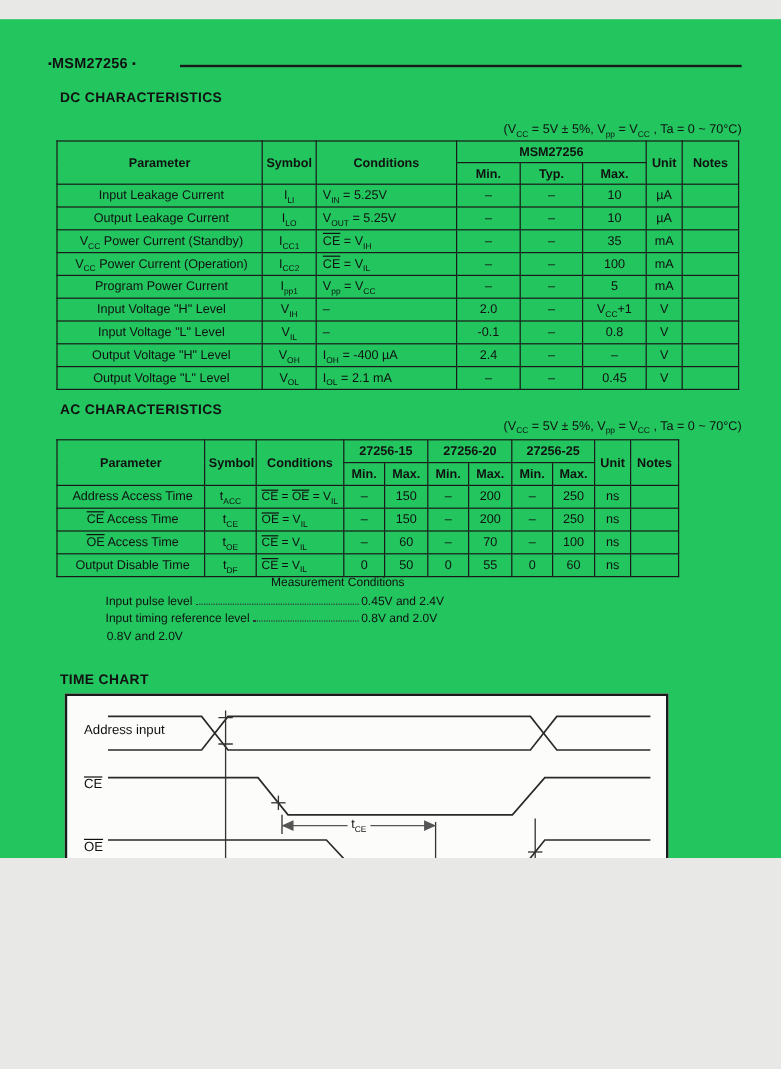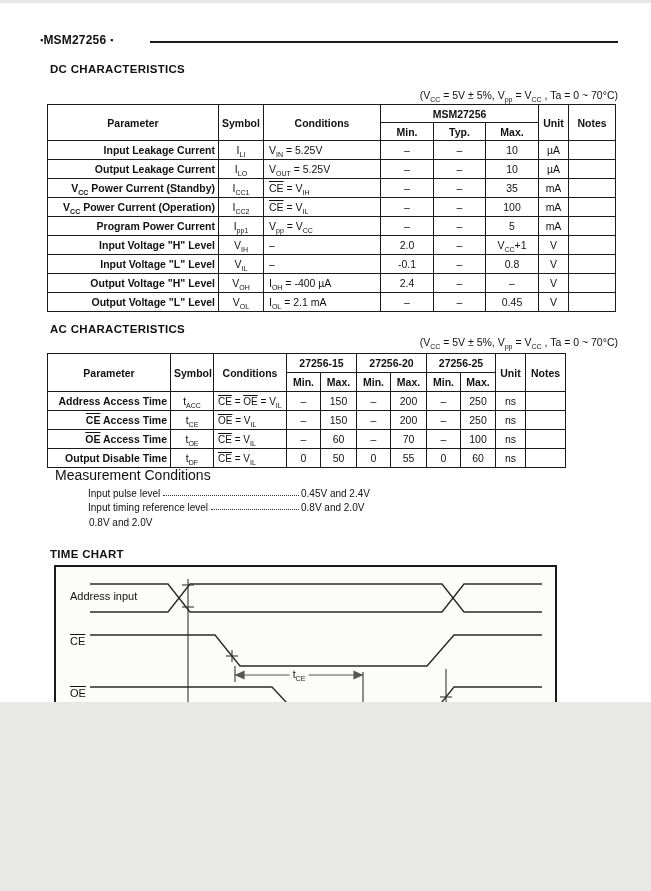--- a/index.html
+++ b/index.html
@@ -1,18 +1,18 @@
 <!DOCTYPE html>
 <html><head>
 <meta charset="utf-8">
 <style>
   html,body { margin:0; padding:0; background:#e8e8e6; }
   .page {
-    position:relative; width:651px; height:699px; margin:3px auto;
-    background:#ffffff; color:#111;
+    position:relative; width:651px; height:699px; margin:16px auto;
+    background:#22c55e; color:#111;
     font-family:"Liberation Sans", sans-serif;
     overflow:hidden;
   }
   .abs { position:absolute; }
   sub { font-size:7px; line-height:0; }
   .ol { text-decoration:overline; }
 
   
   .doc-header { top:30px; left:40px; font-size:12px; font-weight:bold; letter-spacing:0.2px; }
   .doc-header .sq { font-size:9px; vertical-align:1px; }
@@ -21,28 +21,28 @@
   .sec-title { font-size:11.5px; font-weight:bold; letter-spacing:0.3px; }
   .cond-line { font-size:10.5px; text-align:right; width:571px; left:47px; }
 
   
   table.ds { border-collapse:collapse; table-layout:fixed; font-size:10.5px; }
   table.ds th, table.ds td {
     border:1.4px solid #1a1a1a; padding:0 3px; text-align:center;
     overflow:hidden; white-space:nowrap; height:18px; font-weight:normal;
   }
   table.ds th { font-weight:bold; }
-  table.ds td.l { text-align:right; padding-left:6px;font-weight:bold; }
+  table.ds td.l { text-align:center; padding-left:6px; }
   table.ds td.cond { text-align:left; padding-left:5px; }
   #dc-table th { height:17px; }
   #ac-table { font-size:10.5px; }
   #ac-table td.cond { font-size:10px; padding-left:4px; }
 
   
-  .mc-title { font-size:14px; }
+  .mc-title { font-size:10px;text-align:center; }
   .mc-row { display:flex; font-size:10px; height:14.5px; align-items:flex-end; width:420px; }
   .mc-lead { display:flex; width:212px; }
   .mc-name { white-space:nowrap; }
   .mc-dots { flex:1; border-bottom:1.6px dotted #333; margin:0 1px 3px 3px; }
   .mc-value { white-space:nowrap; padding-left:1px; }
 
   
   .tc-box { top:562px; left:54px; width:499px; height:220px; border:2px solid #1a1a1a; background:#fcfcfa; }
   .tc-label { position:absolute; font-size:11px; white-space:nowrap; }
   .tc-dim { position:absolute; font-size:10.5px; background:#fcfcfa; padding:0 3px; transform:translate(-50%,-55%); white-space:nowrap; }

